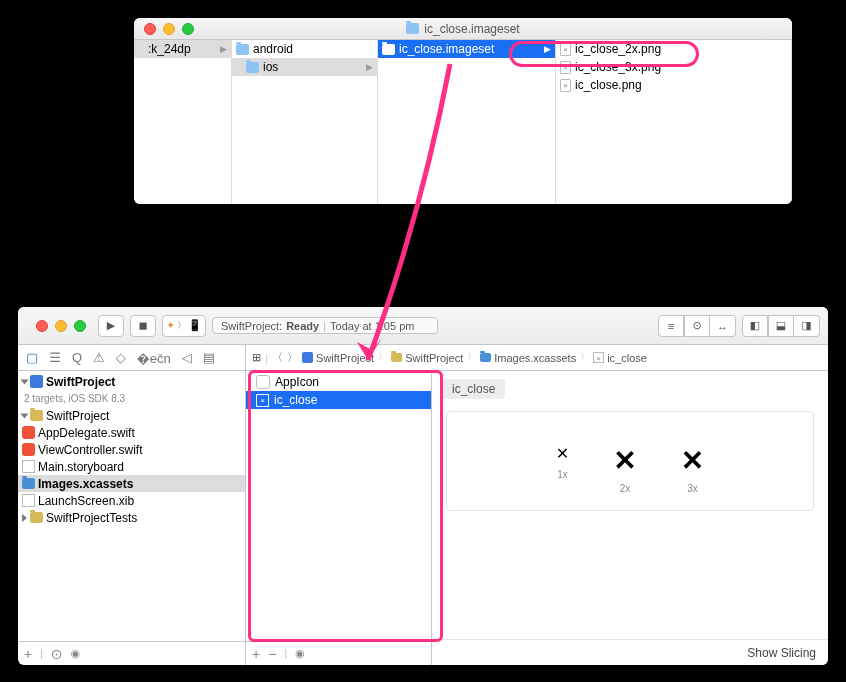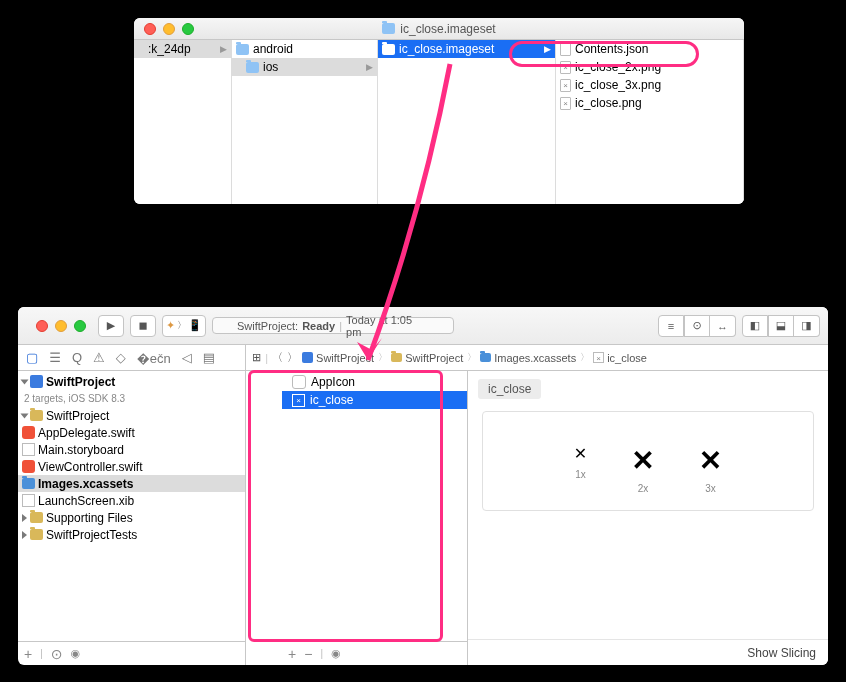--- a/index.html
+++ b/index.html
@@ -1,21 +1,21 @@
 <!DOCTYPE html>
 <html><head>
 <meta charset="utf-8">
 <style>
 * { box-sizing: border-box; margin: 0; padding: 0; font-family: -apple-system, "Helvetica Neue", Arial, sans-serif; }
 body { background: #000; width: 846px; height: 682px; position: relative; overflow: hidden; }
 
 .window { background: #fff; border-radius: 6px; box-shadow: 0 10px 30px rgba(0,0,0,.4); position: absolute; overflow: hidden; }
 
 
-.finder { left: 134px; top: 18px; width: 610px; height: 186px; }
+.finder { left: 134px; top: 18px; width: 658px; height: 186px; }
 .finder .titlebar { height: 22px; background: linear-gradient(#f6f6f6,#e8e8e8); border-bottom: 1px solid #c7c7c7; display: flex; align-items: center; }
 .traffic { display: flex; gap: 7px; padding-left: 10px; align-items: center; }
 .dot { width: 12px; height: 12px; border-radius: 50%; }
 .dot.red { background: #ff5f57; border:1px solid #e33e32;}
 .dot.yel { background: #ffbd2e; border:1px solid #e09e3e;}
 .dot.grn { background: #28c940; border:1px solid #1dad2b;}
 .finder .title { flex: 1; text-align: center; font-size: 12px; color: #555; display:flex;align-items:center;justify-content:center;gap:5px;}
 .columns { display: flex; height: calc(100% - 22px); font-size: 12px; background:#fff;}
 .col { border-right: 1px solid #dcdcdc; overflow: hidden; }
 .col:nth-child(1){width:98px;}
@@ -34,21 +34,21 @@
 .file-icon { width:11px;height:13px;border:1px solid #bbb;border-radius:1px;display:inline-block;background:#fff;position:relative;font-size:8px;line-height:11px;text-align:center;color:#888;}
 
 
 .xcode { left: 18px; top: 307px; width: 810px; height: 358px; }
 .xc-titlebar { height: 38px; background: linear-gradient(#f7f7f7,#ececec); border-bottom:1px solid #c7c7c7; display:flex;align-items:center;padding:0 8px;gap:6px;font-size:12px;color:#444;}
 .tb-btn { width:26px;height:22px;border:1px solid #c4c4c4;border-radius:4px;background:#fff;display:flex;align-items:center;justify-content:center;font-size:11px;color:#555;}
 .tb-btns{display:flex;}
 .tb-btns .tb-btn{border-radius:0;}
 .tb-btns .tb-btn:first-child{border-radius:4px 0 0 4px;}
 .tb-btns .tb-btn:last-child{border-radius:0 4px 4px 0;border-left:none;}
-.status-pill { flex:1;max-width:350px; height:17px;border:1px solid #c4c4c4;border-radius:4px;background:#fafafa;display:flex;align-items:center;padding:0 24px;gap:4px;font-size:11px;color:#555;}
+.status-pill { flex:1;max-width:350px; height:17px;border:1px solid #c4c4c4;border-radius:4px;background:#fafafa;display:flex;align-items:center;padding:0 8px;gap:4px;font-size:11px;color:#555;}
 .spacer{flex:1;}
 
 .xc-body { display:flex; height:calc(100% - 38px); }
 .navigator { width:228px; border-right:1px solid #c7c7c7; display:flex;flex-direction:column;}
 .nav-tabs { height:26px;border-bottom:1px solid #c7c7c7;display:flex;align-items:center;gap:11px;padding:0 8px;color:#777;font-size:13px;}
 .nav-tabs .active{color:#2b6cd6;}
 .nav-tree { flex:1;font-size:12px;padding-top:2px;overflow:hidden;}
 .nav-tree .trow{display:flex;align-items:center;height:17px;padding-left:4px;gap:3px;white-space:nowrap;}
 .trow.sel{background:#dcdcdc;font-weight:600;}
 .tri{display:inline-block;width:0;height:0;border-left:5px solid #7a7a7a;border-top:4px solid transparent;border-bottom:4px solid transparent;}
@@ -64,21 +64,21 @@
 .indent2{padding-left:32px;}
 .trow .sub{font-size:10px;color:#888;margin-left:2px;}
 .nav-filter{height:24px;border-top:1px solid #c7c7c7;display:flex;align-items:center;gap:8px;padding:0 6px;color:#888;font-size:14px;}
 
 .editor { flex:1;display:flex;flex-direction:column;}
 .jump-bar{height:26px;border-bottom:1px solid #c7c7c7;display:flex;align-items:center;gap:4px;padding:0 6px;font-size:11px;color:#555;}
 .jump-bar .seg{display:flex;align-items:center;gap:3px;}
 .jump-bar .chev{color:#aaa;font-size:9px;}
 .editor-body{flex:1;display:flex;}
 
-.asset-list{width:186px;border-right:1px solid #c7c7c7;display:flex;flex-direction:column;margin-left:36px;}
+.asset-list{width:186px;border-right:1px solid #c7c7c7;display:flex;flex-direction:column;}
 .asset-items{flex:1;font-size:12px;padding-top:2px;}
 .asset-items .arow{display:flex;align-items:center;height:18px;padding-left:10px;gap:5px;}
 .arow.sel{background:#1a6ef4;color:#fff;}
 .app-icon{width:14px;height:14px;border:1px solid #bbb;border-radius:3px;display:inline-block;}
 .img-icon{width:13px;height:13px;border:1px solid #bbb;display:inline-block;background:#fff;font-size:8px;text-align:center;line-height:11px;color:#888;}
 .arow.sel .img-icon{border-color:#fff;color:#fff;background:transparent;}
 .asset-filter{height:24px;border-top:1px solid #c7c7c7;display:flex;align-items:center;gap:8px;padding:0 6px;color:#888;font-size:14px;}
 
 .canvas{flex:1;background:#fff;display:flex;flex-direction:column;}
 .canvas-head{padding:8px 10px;}
@@ -131,24 +131,20 @@
         </div>
     </div>
     <div class="col">
       <div class="row sel-blue">
           <span class="fold-icon"></span>
           <span>ic_close.imageset</span>
           <span class="arr">▶</span>
         </div>
     </div>
     <div class="col">
-      <div class="row">
-          <span class="file-icon"></span>
-          <span>Contents.json</span>
-        </div>
       <div class="row">
           <span class="file-icon">×</span>
           <span>ic_close_2x.png</span>
         </div>
       <div class="row">
           <span class="file-icon">×</span>
           <span>ic_close_3x.png</span>
         </div>
       <div class="row">
           <span class="file-icon">×</span>
@@ -215,39 +211,34 @@
         <div class="trow indent1">
             <span class="tri open"></span>
             <span class="fold-y"></span>
             <span>SwiftProject</span>
           </div>
         <div class="trow indent2">
             <span class="swift-icon"></span>
             <span>AppDelegate.swift</span>
           </div>
         <div class="trow indent2">
+            <span class="swift-icon"></span>
+            <span>ViewController.swift</span>
+          </div>
+        <div class="trow indent2">
             <span class="sb-icon"></span>
             <span>Main.storyboard</span>
-          </div>
-        <div class="trow indent2">
-            <span class="swift-icon"></span>
-            <span>ViewController.swift</span>
           </div>
         <div class="trow indent2 sel">
             <span class="xc-icon"></span>
             <span>Images.xcassets</span>
           </div>
         <div class="trow indent2">
             <span class="sb-icon"></span>
             <span>LaunchScreen.xib</span>
-          </div>
-        <div class="trow indent2">
-            <span class="tri"></span>
-            <span class="fold-y"></span>
-            <span>Supporting Files</span>
           </div>
         <div class="trow indent1">
             <span class="tri"></span>
             <span class="fold-y"></span>
             <span>SwiftProjectTests</span>
           </div>
       </div>
       <div class="nav-filter">
         <span>+</span>
         <span style="font-size:10px;color:#bbb;">|</span>

